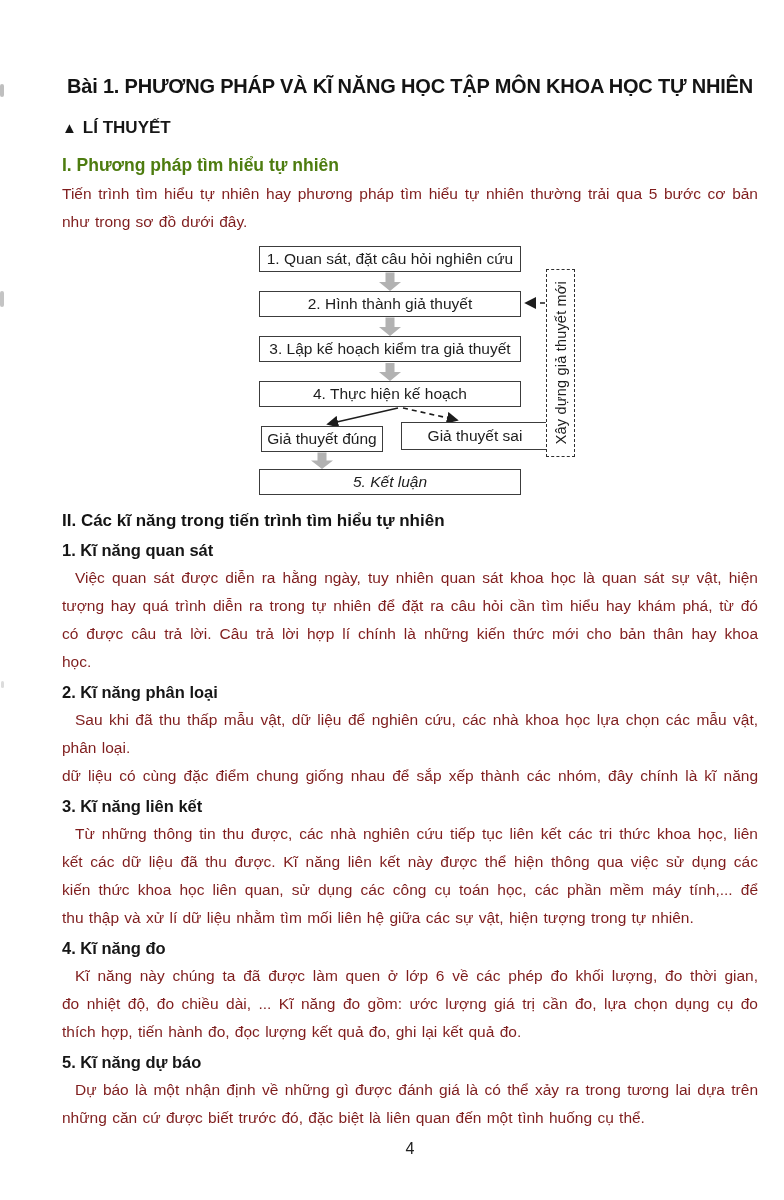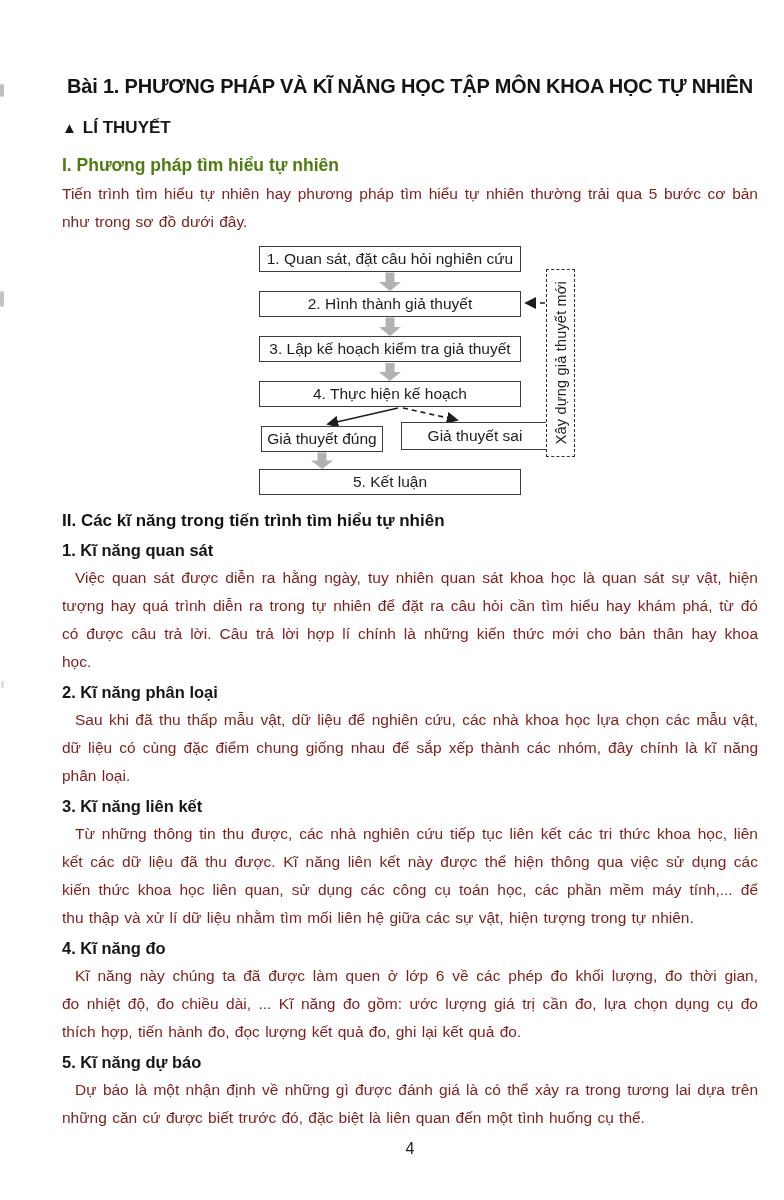--- a/index.html
+++ b/index.html
@@ -140,42 +140,42 @@
         <line x1="483" y1="57" x2="464" y2="57" stroke="#1d1d1d" stroke-width="1.6" stroke-dasharray="5,4" marker-end="url(#ah)"></line>
         <line x1="464" y1="190" x2="479" y2="190" stroke="#1d1d1d" stroke-width="1.6" stroke-dasharray="5,4" marker-end="url(#ah)"></line>
       </svg>
 
       <div class="fbox step" style="top:0;">1. Quan sát, đặt câu hỏi nghiên cứu</div>
       <div class="fbox step" style="top:45px;">2. Hình thành giả thuyết</div>
       <div class="fbox step" style="top:90px;">3. Lập kế hoạch kiểm tra giả thuyết</div>
       <div class="fbox step" style="top:135px;">4. Thực hiện kế hoạch</div>
       <div class="fbox" style="left:199px;top:180px;width:122px;height:26px;">Giả thuyết đúng</div>
       <div class="fbox" style="left:339px;top:176px;width:148px;height:28px;">Giả thuyết sai</div>
-      <div class="fbox step" style="top:223px;">5. Kết luận</div>
+      <div class="fbox step" style="top:223px;font-style:italic;">5. Kết luận</div>
 
       <div class="sidebox">
         <span>Xây dựng giả thuyết mới</span>
       </div>
     </div>
 
     <div class="sec2-head">II. Các kĩ năng trong tiến trình tìm hiểu tự nhiên</div>
 
     <div class="skill-head">1. Kĩ năng quan sát</div>
     <div>
       <div class="bl ind">Việc quan sát được diễn ra hằng ngày, tuy nhiên quan sát khoa học là quan sát sự vật, hiện</div>
       <div class="bl">tượng hay quá trình diễn ra trong tự nhiên để đặt ra câu hỏi cần tìm hiểu hay khám phá, từ đó</div>
       <div class="bl">có được câu trả lời. Câu trả lời hợp lí chính là những kiến thức mới cho bản thân hay khoa</div>
       <div class="bl last">học.</div>
     </div>
 
     <div class="skill-head">2. Kĩ năng phân loại</div>
     <div>
       <div class="bl ind">Sau khi đã thu thấp mẫu vật, dữ liệu để nghiên cứu, các nhà khoa học lựa chọn các mẫu vật,</div>
+      <div class="bl last">phân loại.</div>
       <div class="bl">dữ liệu có cùng đặc điểm chung giống nhau để sắp xếp thành các nhóm, đây chính là kĩ năng</div>
-      <div class="bl last">phân loại.</div>
     </div>
 
     <div class="skill-head">3. Kĩ năng liên kết</div>
     <div>
       <div class="bl ind">Từ những thông tin thu được, các nhà nghiên cứu tiếp tục liên kết các tri thức khoa học, liên</div>
       <div class="bl">kết các dữ liệu đã thu được. Kĩ năng liên kết này được thể hiện thông qua việc sử dụng các</div>
       <div class="bl">kiến thức khoa học liên quan, sử dụng các công cụ toán học, các phần mềm máy tính,... để</div>
       <div class="bl last">thu thập và xử lí dữ liệu nhằm tìm mối liên hệ giữa các sự vật, hiện tượng trong tự nhiên.</div>
     </div>
 

